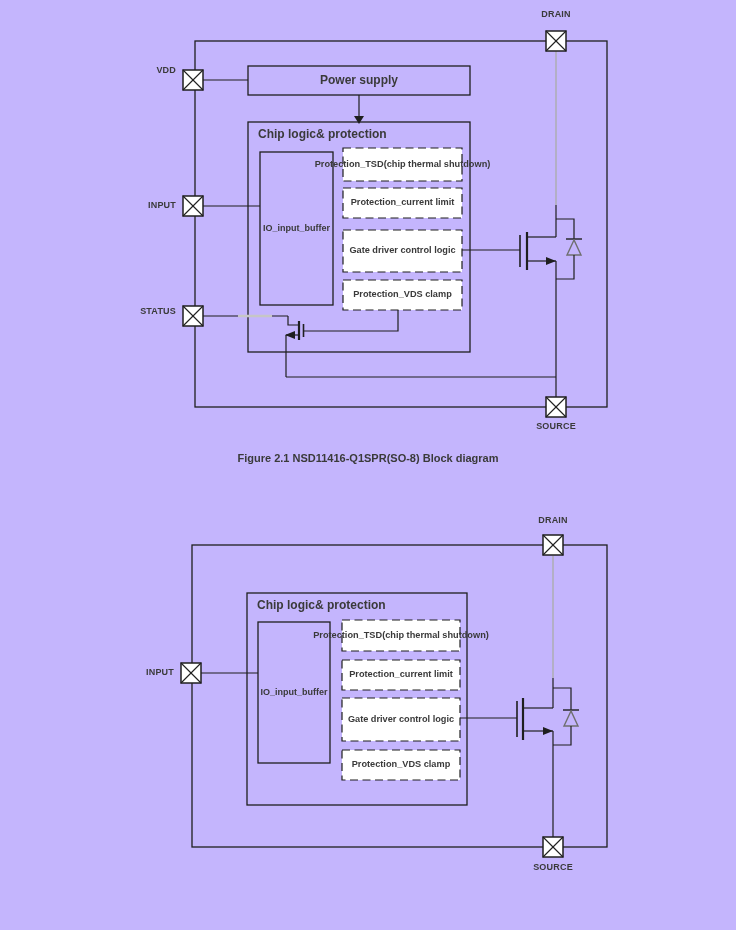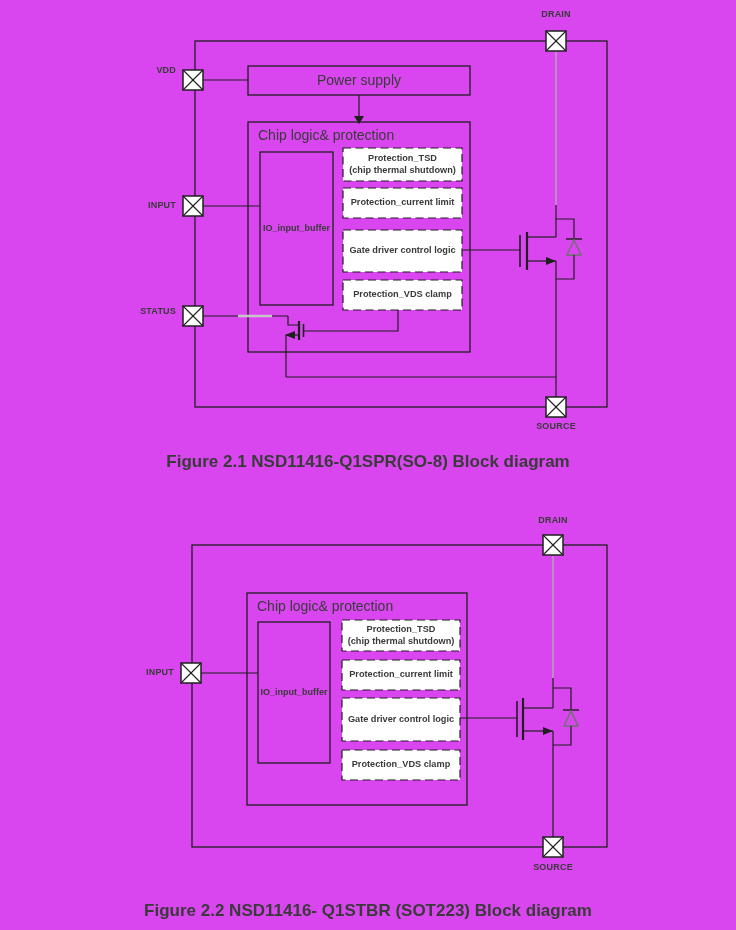--- a/index.html
+++ b/index.html
@@ -1,17 +1,17 @@
 <!DOCTYPE html>
 <html style="--line: #1f1f1f; --gray-line: #adadad; --gray-seg: #c6c6c6; --diode: #6f6f6f; --text: #3a3a3a; --background: #ffffff;"><head>
 <meta charset="utf-8">
 <style>
   html,body { margin:0; padding:0; background:#ffffff; }
   #page {
-    position:relative; width:736px; height:930px; background:#d946ef;
+    position:relative; width:736px; height:930px; background:#c4b5fd;
     font-family:"Liberation Sans", sans-serif; color:var(--text,#3a3a3a);
     overflow:hidden;
   }
   svg.layer { position:absolute; left:0; top:0; }
   svg .wire     { stroke:var(--line,#1f1f1f); stroke-width:1.2; fill:none; }
   svg .box      { stroke:var(--line,#1f1f1f); stroke-width:1.3; fill:none; }
   svg .dashedbox{ stroke:var(--line,#1f1f1f); stroke-width:1.2; fill:#ffffff; stroke-dasharray:8 4.5; }
   svg .grayline { stroke:var(--gray-line,#adadad); stroke-width:1.4; fill:none; }
   svg .grayseg  { stroke:var(--gray-seg,#c6c6c6); stroke-width:2.4; fill:none; }
   svg .fillb    { fill:var(--line,#1f1f1f); stroke:none; }
@@ -21,23 +21,23 @@
   svg .diodetri { stroke:var(--diode,#6f6f6f); stroke-width:1.4; fill:none; }
   svg .pinsq    { stroke:var(--line,#1f1f1f); stroke-width:1.5; fill:#ffffff; }
   svg .pindiag  { stroke:var(--line,#1f1f1f); stroke-width:1.1; fill:none; }
 
   .lbl { position:absolute; font-weight:600; color:var(--text,#3a3a3a); line-height:1.2; white-space:nowrap; }
   .pin-lbl   { font-size:9px; letter-spacing:.2px; }
   .align-r   { text-align:right; }
   .align-c   { text-align:center; }
   .blk-lbl   { display:flex; align-items:center; justify-content:center; text-align:center;
                font-size:9.2px; font-weight:600; }
-  .blk-col   { flex-direction:column; line-height:1.3; }
-  .hdr-lbl   { font-size:14px; font-weight:400; }
-  .caption   { font-size:17px; font-weight:600; width:736px; left:0; text-align:center; }
+  .blk-col   { line-height:1.3; }
+  .hdr-lbl   { font-size:12px; font-weight:700; }
+  .caption   { font-size:11px; font-weight:600; width:736px; left:0; text-align:center; }
 </style>
 </head>
 <body>
 
 <div id="page">
 
   <svg class="layer" width="736" height="930" viewBox="0 0 736 930">
     <defs>
       <g id="pin">
         <rect class="pinsq" x="0" y="0" width="20" height="20"></rect>
@@ -163,15 +163,14 @@
   <div class="lbl hdr-lbl" style="left:257px; top:598px;">Chip logic&amp; protection</div>
   <div class="lbl blk-lbl" style="left:258px; top:622px; width:72px; height:141px; font-size:9px;">IO_input_buffer</div>
   <div class="lbl blk-lbl blk-col" style="left:342px; top:620px; width:118px; height:31px;">
     <span>Protection_TSD</span>
     <span>(chip thermal shutdown)</span>
   </div>
   <div class="lbl blk-lbl" style="left:342px; top:660px; width:118px; height:30px;">Protection_current limit</div>
   <div class="lbl blk-lbl" style="left:342px; top:698px; width:118px; height:43px;">Gate driver control logic</div>
   <div class="lbl blk-lbl" style="left:342px; top:750px; width:118px; height:30px;">Protection_VDS clamp</div>
 
-  <div class="lbl caption" style="top:901px;">Figure 2.2 NSD11416- Q1STBR (SOT223) Block diagram</div>
 
 </div>
 
 </body></html>

